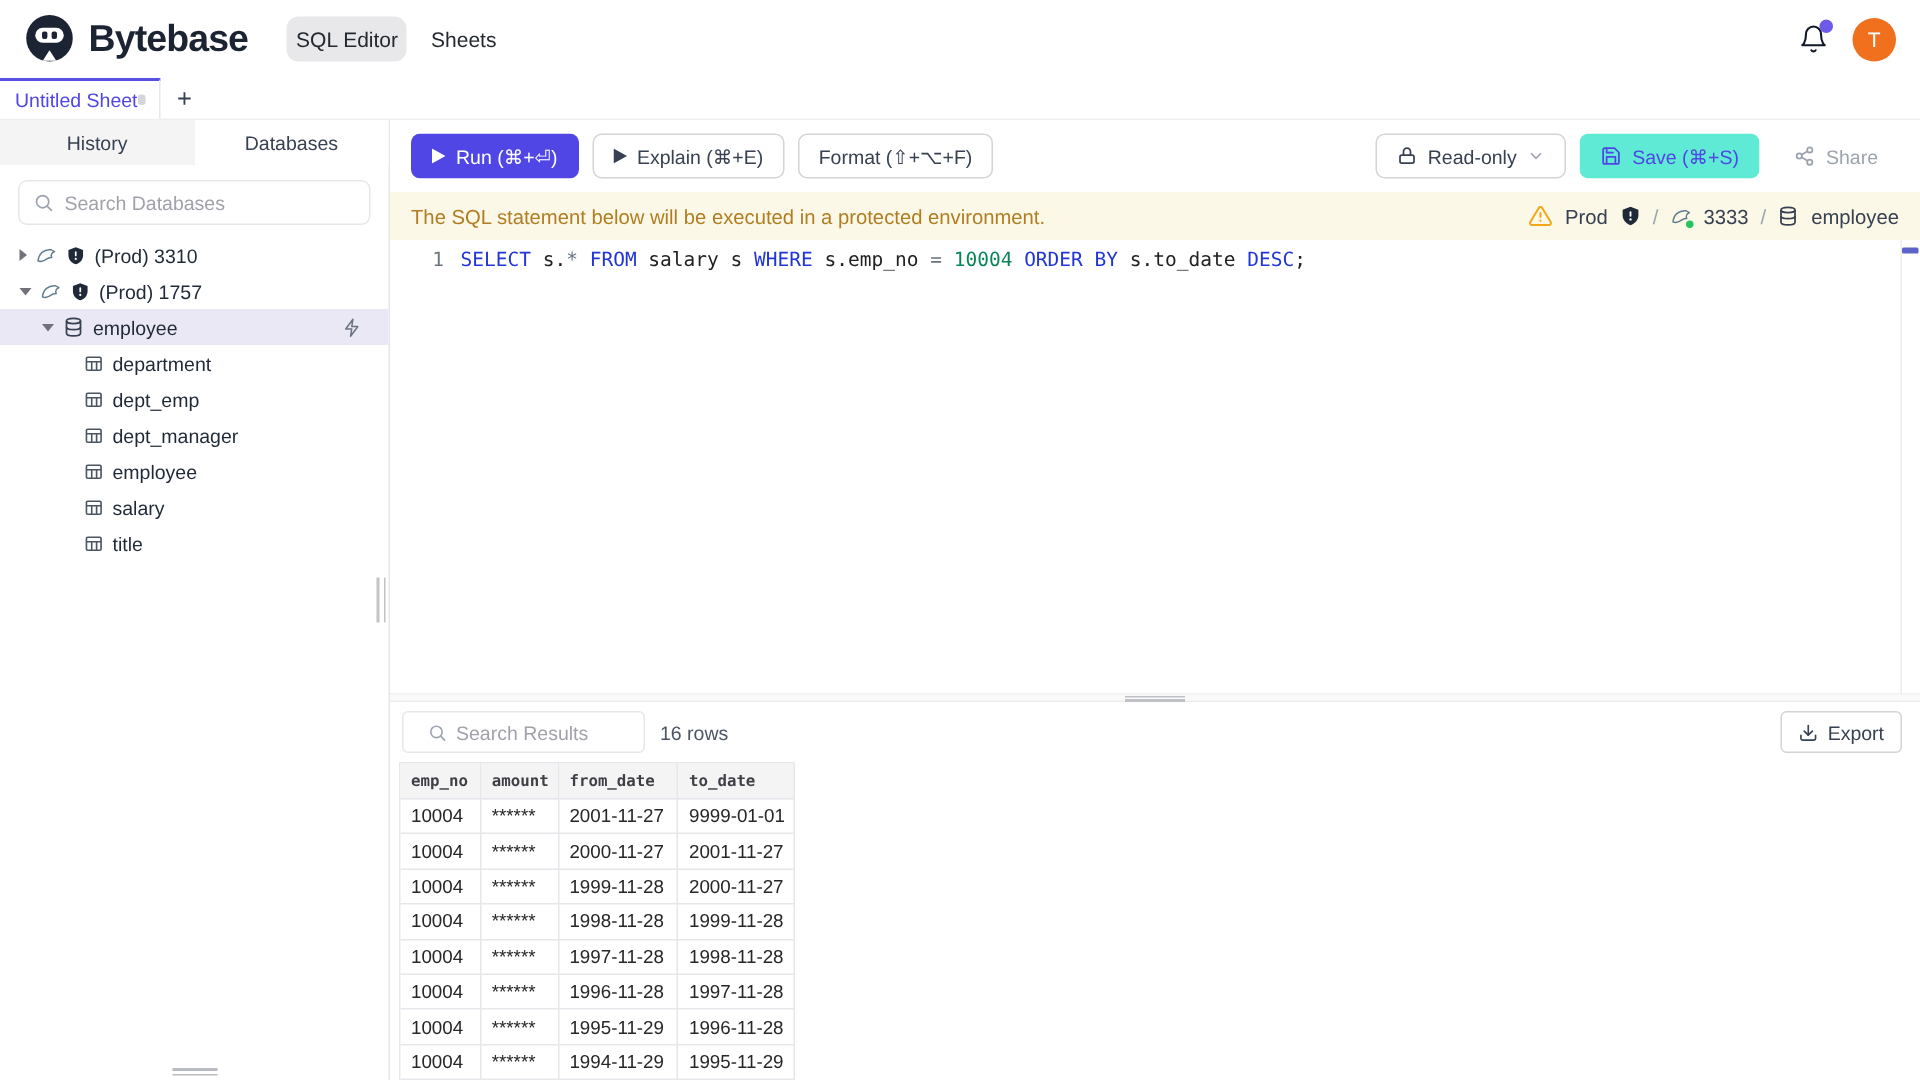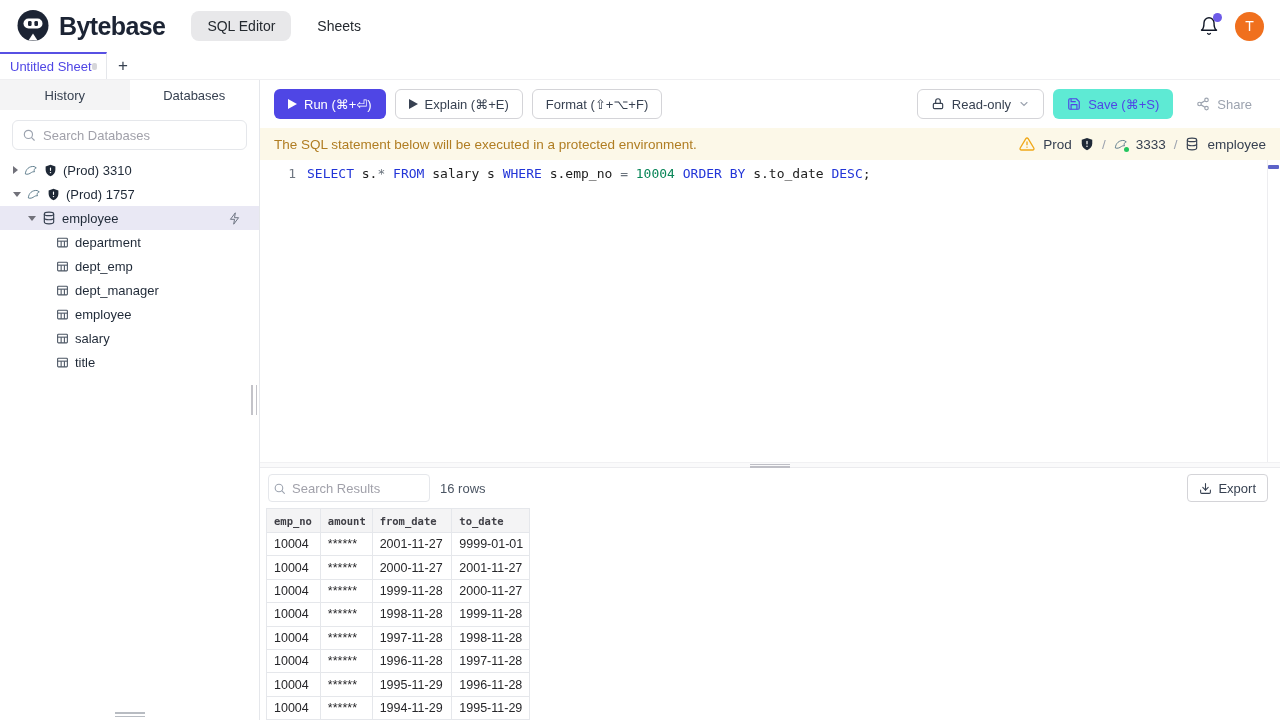--- a/index.html
+++ b/index.html
@@ -5,21 +5,21 @@
   * { margin:0; padding:0; box-sizing:border-box; }
   html,body { width:1280px; height:720px; overflow:hidden; background:#fff;
     font-family:"Liberation Sans","DejaVu Sans",sans-serif; color:#1f2937; }
   .app { width:1280px; height:720px; display:flex; flex-direction:column; }
 
   
   .topbar { height:52px; flex:none; display:flex; align-items:center; padding:0 16px; background:#fff; }
   .brand { display:flex; align-items:center; gap:9px; }
   .brand-name { font-size:25px; font-weight:700; color:#1c2434; letter-spacing:-0.6px; }
   .topnav { display:flex; align-items:center; margin-left:26px; gap:10px; }
-  .topnav-item { font-size:14px; font-weight:500; color:#24292f; padding:7px 16px; border-radius:8px; cursor:pointer; }
+  .topnav-item { font-size:14px; font-weight:500; color:#24292f; padding:7px 6px; border-radius:8px; cursor:pointer; }
   .topnav-item.active { background:#e8e8ea; }
   .topbar-right { margin-left:auto; display:flex; align-items:center; gap:16px; }
   .bell-wrap { position:relative; width:20px; height:20px; cursor:pointer; }
   .bell-dot { position:absolute; top:-3px; right:-3px; width:9px; height:9px; border-radius:50%; background:#6d5ae8; }
   .avatar { width:29px; height:29px; border-radius:50%; background:#f0701e; color:#fff; display:flex;
     align-items:center; justify-content:center; font-size:14px; font-weight:500; cursor:pointer; }
 
   
   .tabbar { height:28px; flex:none; display:flex; align-items:stretch; border-bottom:1px solid #efeff1; }
   .sheet-tab { width:107px; border-top:2px solid #5750e3; border-right:1px solid #e5e7eb;
@@ -92,21 +92,21 @@
   
   .hdivider { height:6px; flex:none; background:#fafafb; border-top:1px solid #f1f1f3; border-bottom:1px solid #ebebee; position:relative; cursor:row-resize; }
   .h-grip { position:absolute; left:50%; top:0.5px; transform:translateX(-50%); width:40px; height:4px;
     display:flex; flex-direction:column; justify-content:space-between; }
   .h-grip i { display:block; height:1.5px; background:#bfbfc6; }
 
   
   .results { height:252px; flex:none; display:flex; flex-direction:column; overflow:hidden; }
   .results-head { height:40px; flex:none; display:flex; align-items:center; padding:0 12px 0 8px; gap:10px; }
   .results-search { width:162px; height:28px; border:1px solid #e5e7eb; border-radius:4px; display:flex;
-    align-items:center; padding:0 4px; gap:6px; background:#fff; }
+    align-items:center; padding:0 16px; gap:6px; background:#fff; }
   .results-search input { border:none; outline:none; font-size:13px; width:100%; color:#374151; background:transparent;
     font-family:"Liberation Sans","DejaVu Sans",sans-serif; }
   .results-search input::placeholder { color:#a1a1aa; }
   .row-count { font-size:13px; color:#4b5563; }
   .export-btn { margin-left:auto; height:28px; display:inline-flex; align-items:center; gap:6px; padding:0 11px;
     border:1px solid #d4d4d8; border-radius:4px; background:#fff; font-size:13px; color:#374151; cursor:pointer; }
   .grid { margin-left:6px; border-top:1px solid #e5e7eb; border-left:1px solid #e5e7eb; width:264px; }
   .grid-row { display:flex; }
   .grid-cell { border-right:1px solid #e5e7eb; border-bottom:1px solid #e5e7eb; height:23.4px; display:flex;
     align-items:center; padding:0 7px; font-size:12.5px; color:#27272a; white-space:nowrap; overflow:hidden; }

